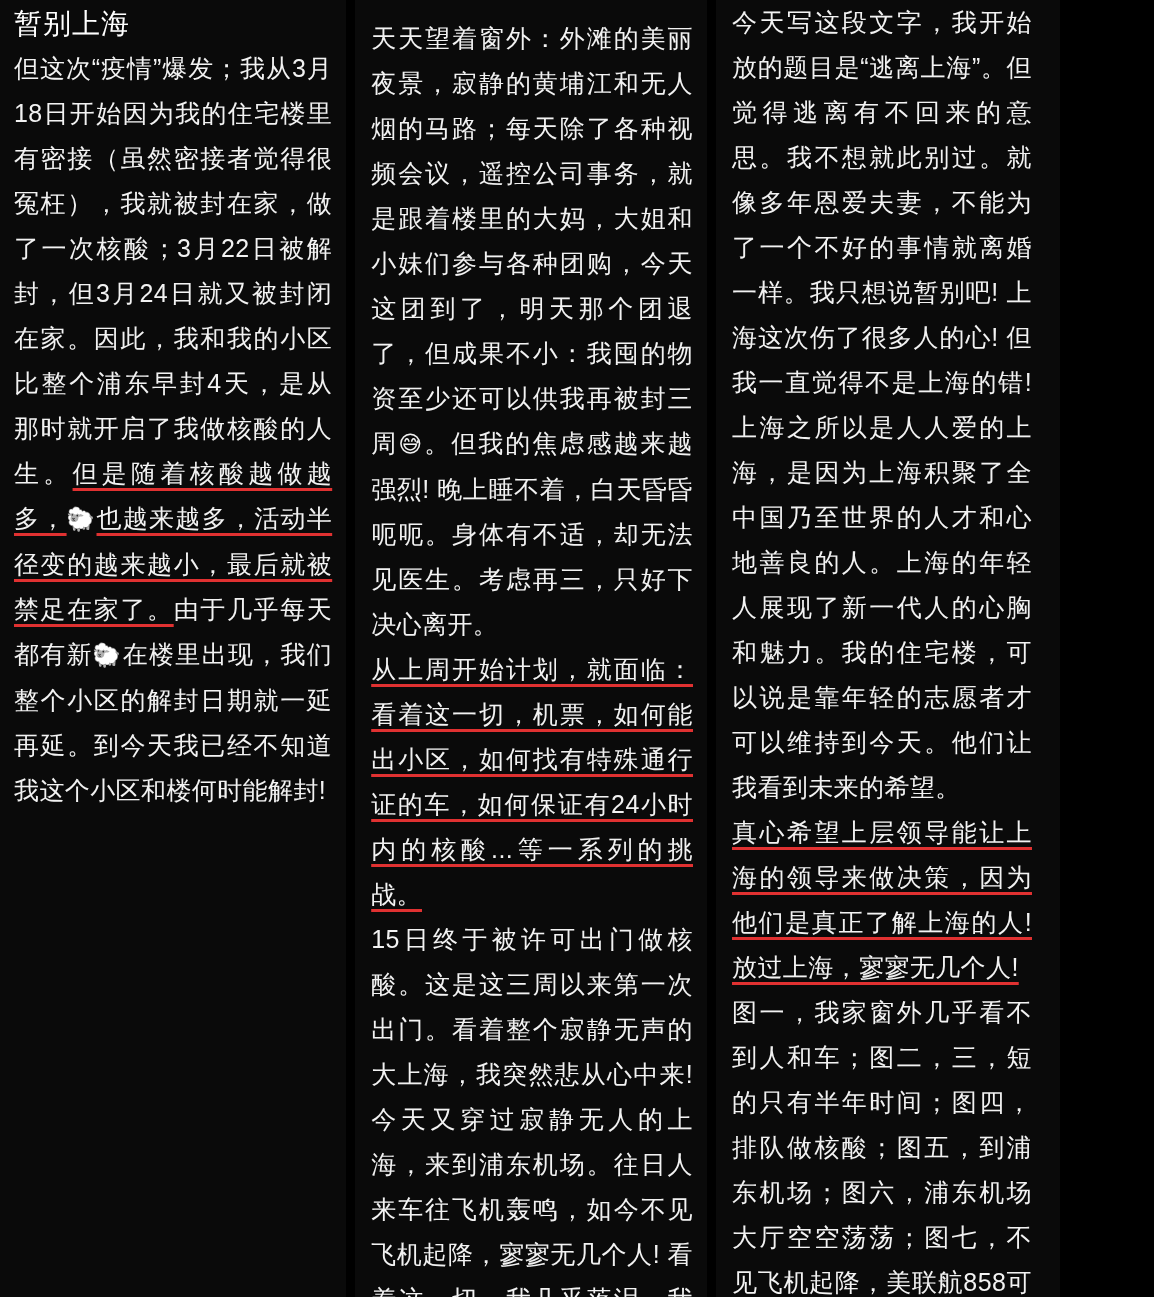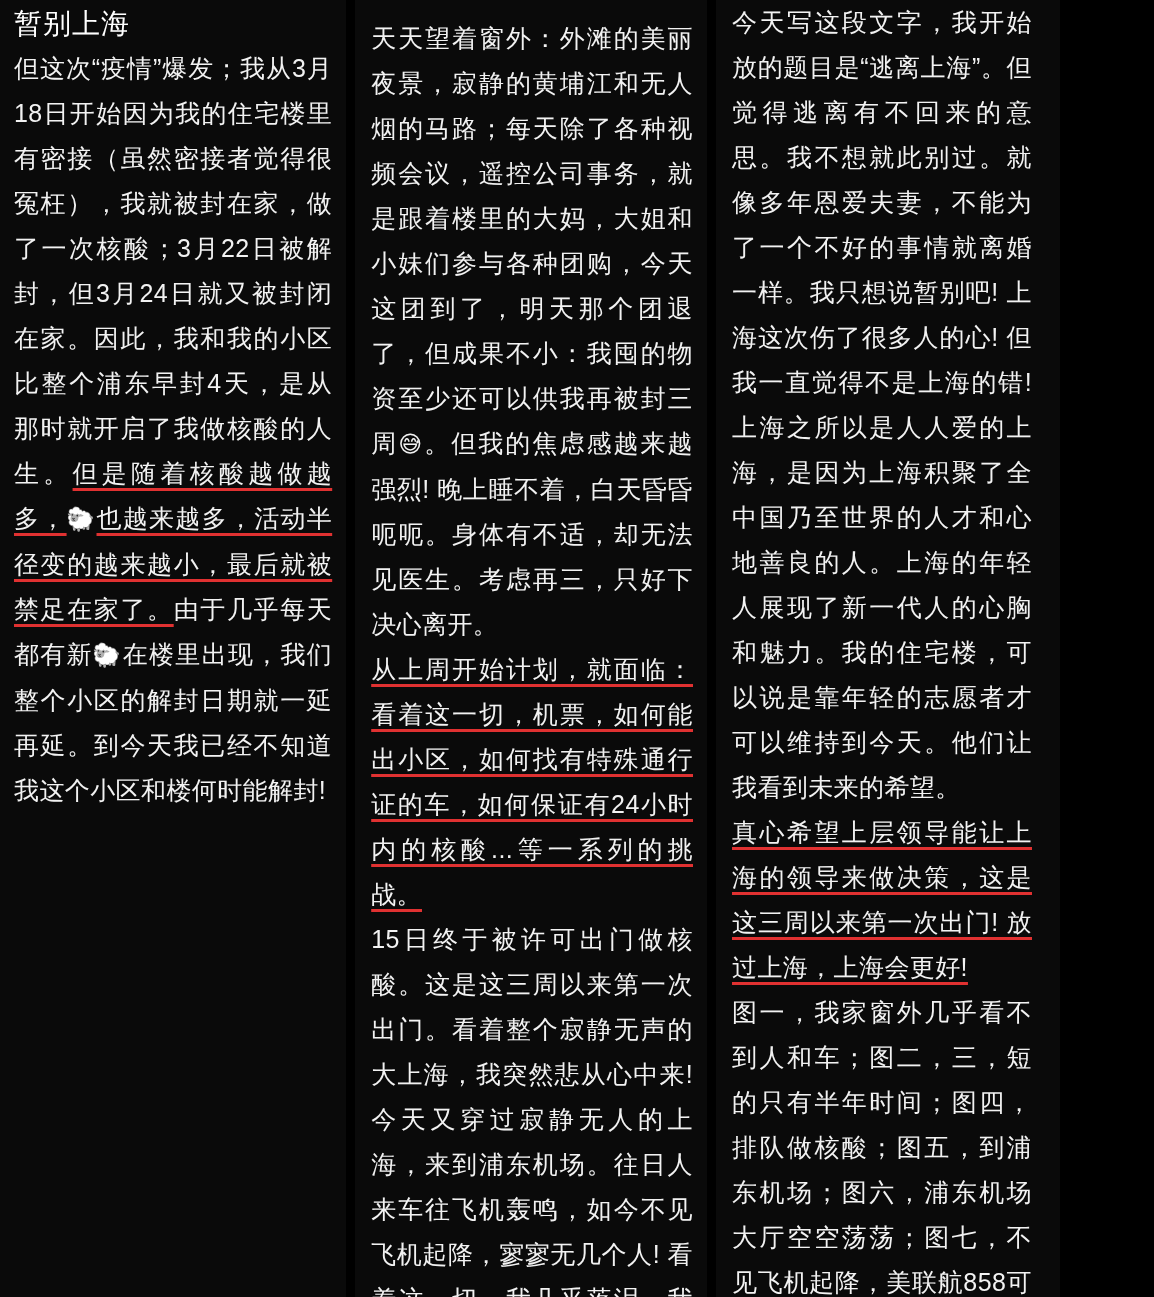--- a/index.html
+++ b/index.html
@@ -95,17 +95,17 @@
   <div class="column col-2">
     <div class="para"><span class="seg">天天望着窗外：外滩的美丽夜景，寂静的黄埔江和无人烟的马路；每天除了各种视频会议，遥控公司事务，就是跟着楼里的大妈，大姐和小妹们参与各种团购，今天这团到了，明天那个团退了，但成果不小：我囤的物资至少还可以供我再被封三周</span><span class="seg emoji">😅</span><span class="seg">。但我的焦虑感越来越强烈! 晚上睡不着，白天昏昏呃呃。身体有不适，却无法见医生。考虑再三，只好下决心离开。</span></div>
     <div class="para"><span class="seg ul-red">从上周开始计划，就面临：看着这一切，机票，如何能出小区，如何找有特殊通行证的车，如何保证有24小时内的核酸...等一系列的挑战。</span></div>
     <div class="para"><span class="seg">15日终于被许可出门做核酸。这是这三周以来第一次出门。看着整个寂静无声的大上海，我突然悲从心中来! 今天又穿过寂静无人的上海，来到浦东机场。往日人来车往飞机轰鸣，如今不见飞机起降，寥寥无几个人! 看着这一切，我几乎落泪。我最近很难平静的向别人描述上海目前的状况和我自己的感受。</span></div>
   </div>
 
   <div class="col-divider"></div>
 
   <div class="column col-3">
     <div class="para"><span class="seg">今天写这段文字，我开始放的题目是“逃离上海”。但觉得逃离有不回来的意思。我不想就此别过。就像多年恩爱夫妻，不能为了一个不好的事情就离婚一样。我只想说暂别吧! 上海这次伤了很多人的心! 但我一直觉得不是上海的错! 上海之所以是人人爱的上海，是因为上海积聚了全中国乃至世界的人才和心地善良的人。上海的年轻人展现了新一代人的心胸和魅力。我的住宅楼，可以说是靠年轻的志愿者才可以维持到今天。他们让我看到未来的希望。</span></div>
-    <div class="para"><span class="seg ul-red">真心希望上层领导能让上海的领导来做决策，这是这三周以来第一次出门! 放过上海，上海会更好!</span></div>
+    <div class="para"><span class="seg ul-red">真心希望上层领导能让上海的领导来做决策，因为他们是真正了解上海的人! 放过上海，寥寥无几个人!</span></div>
     <div class="para"><span class="seg">图一，我家窗外几乎看不到人和车；图二，三，短的只有半年时间；图四，排队做核酸；图五，到浦东机场；图六，浦东机场大厅空空荡荡；图七，不见飞机起降，美联航858可能是今晚唯一国际航班; 图八，九，机舱内，公务舱90%满，经济舱40%满。</span></div>
   </div>
 
 </div>
 
 </body></html>

